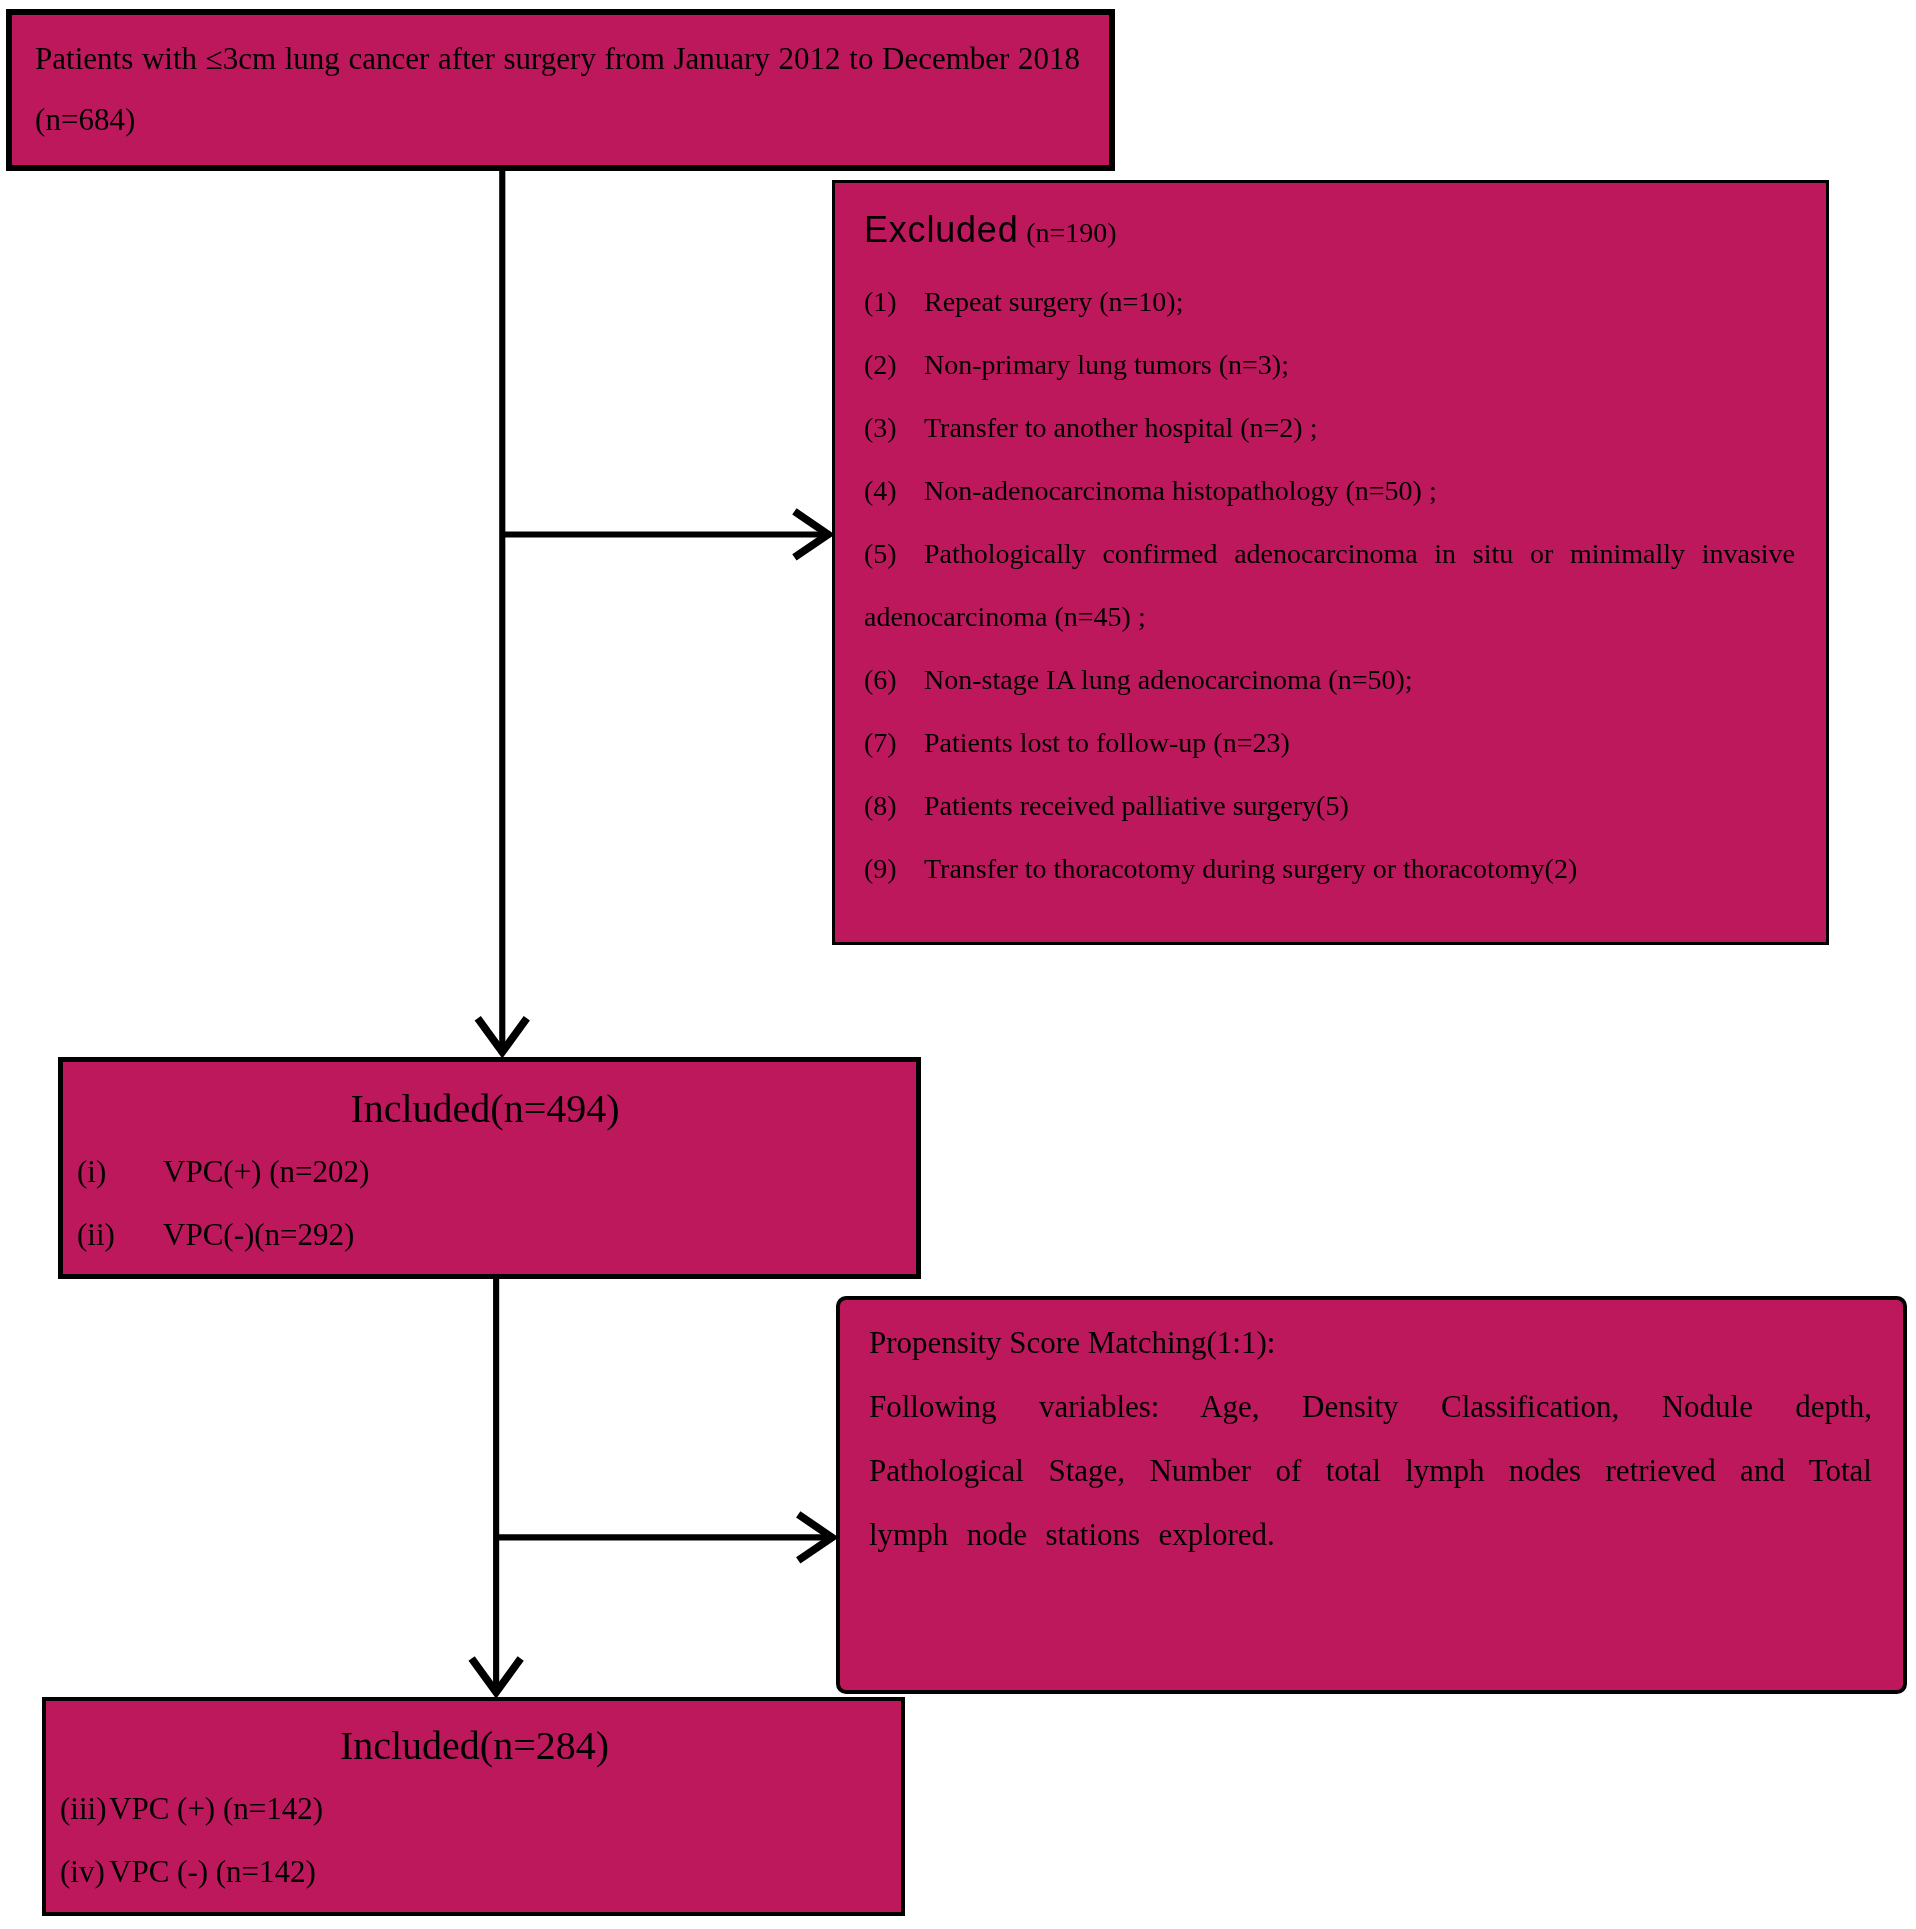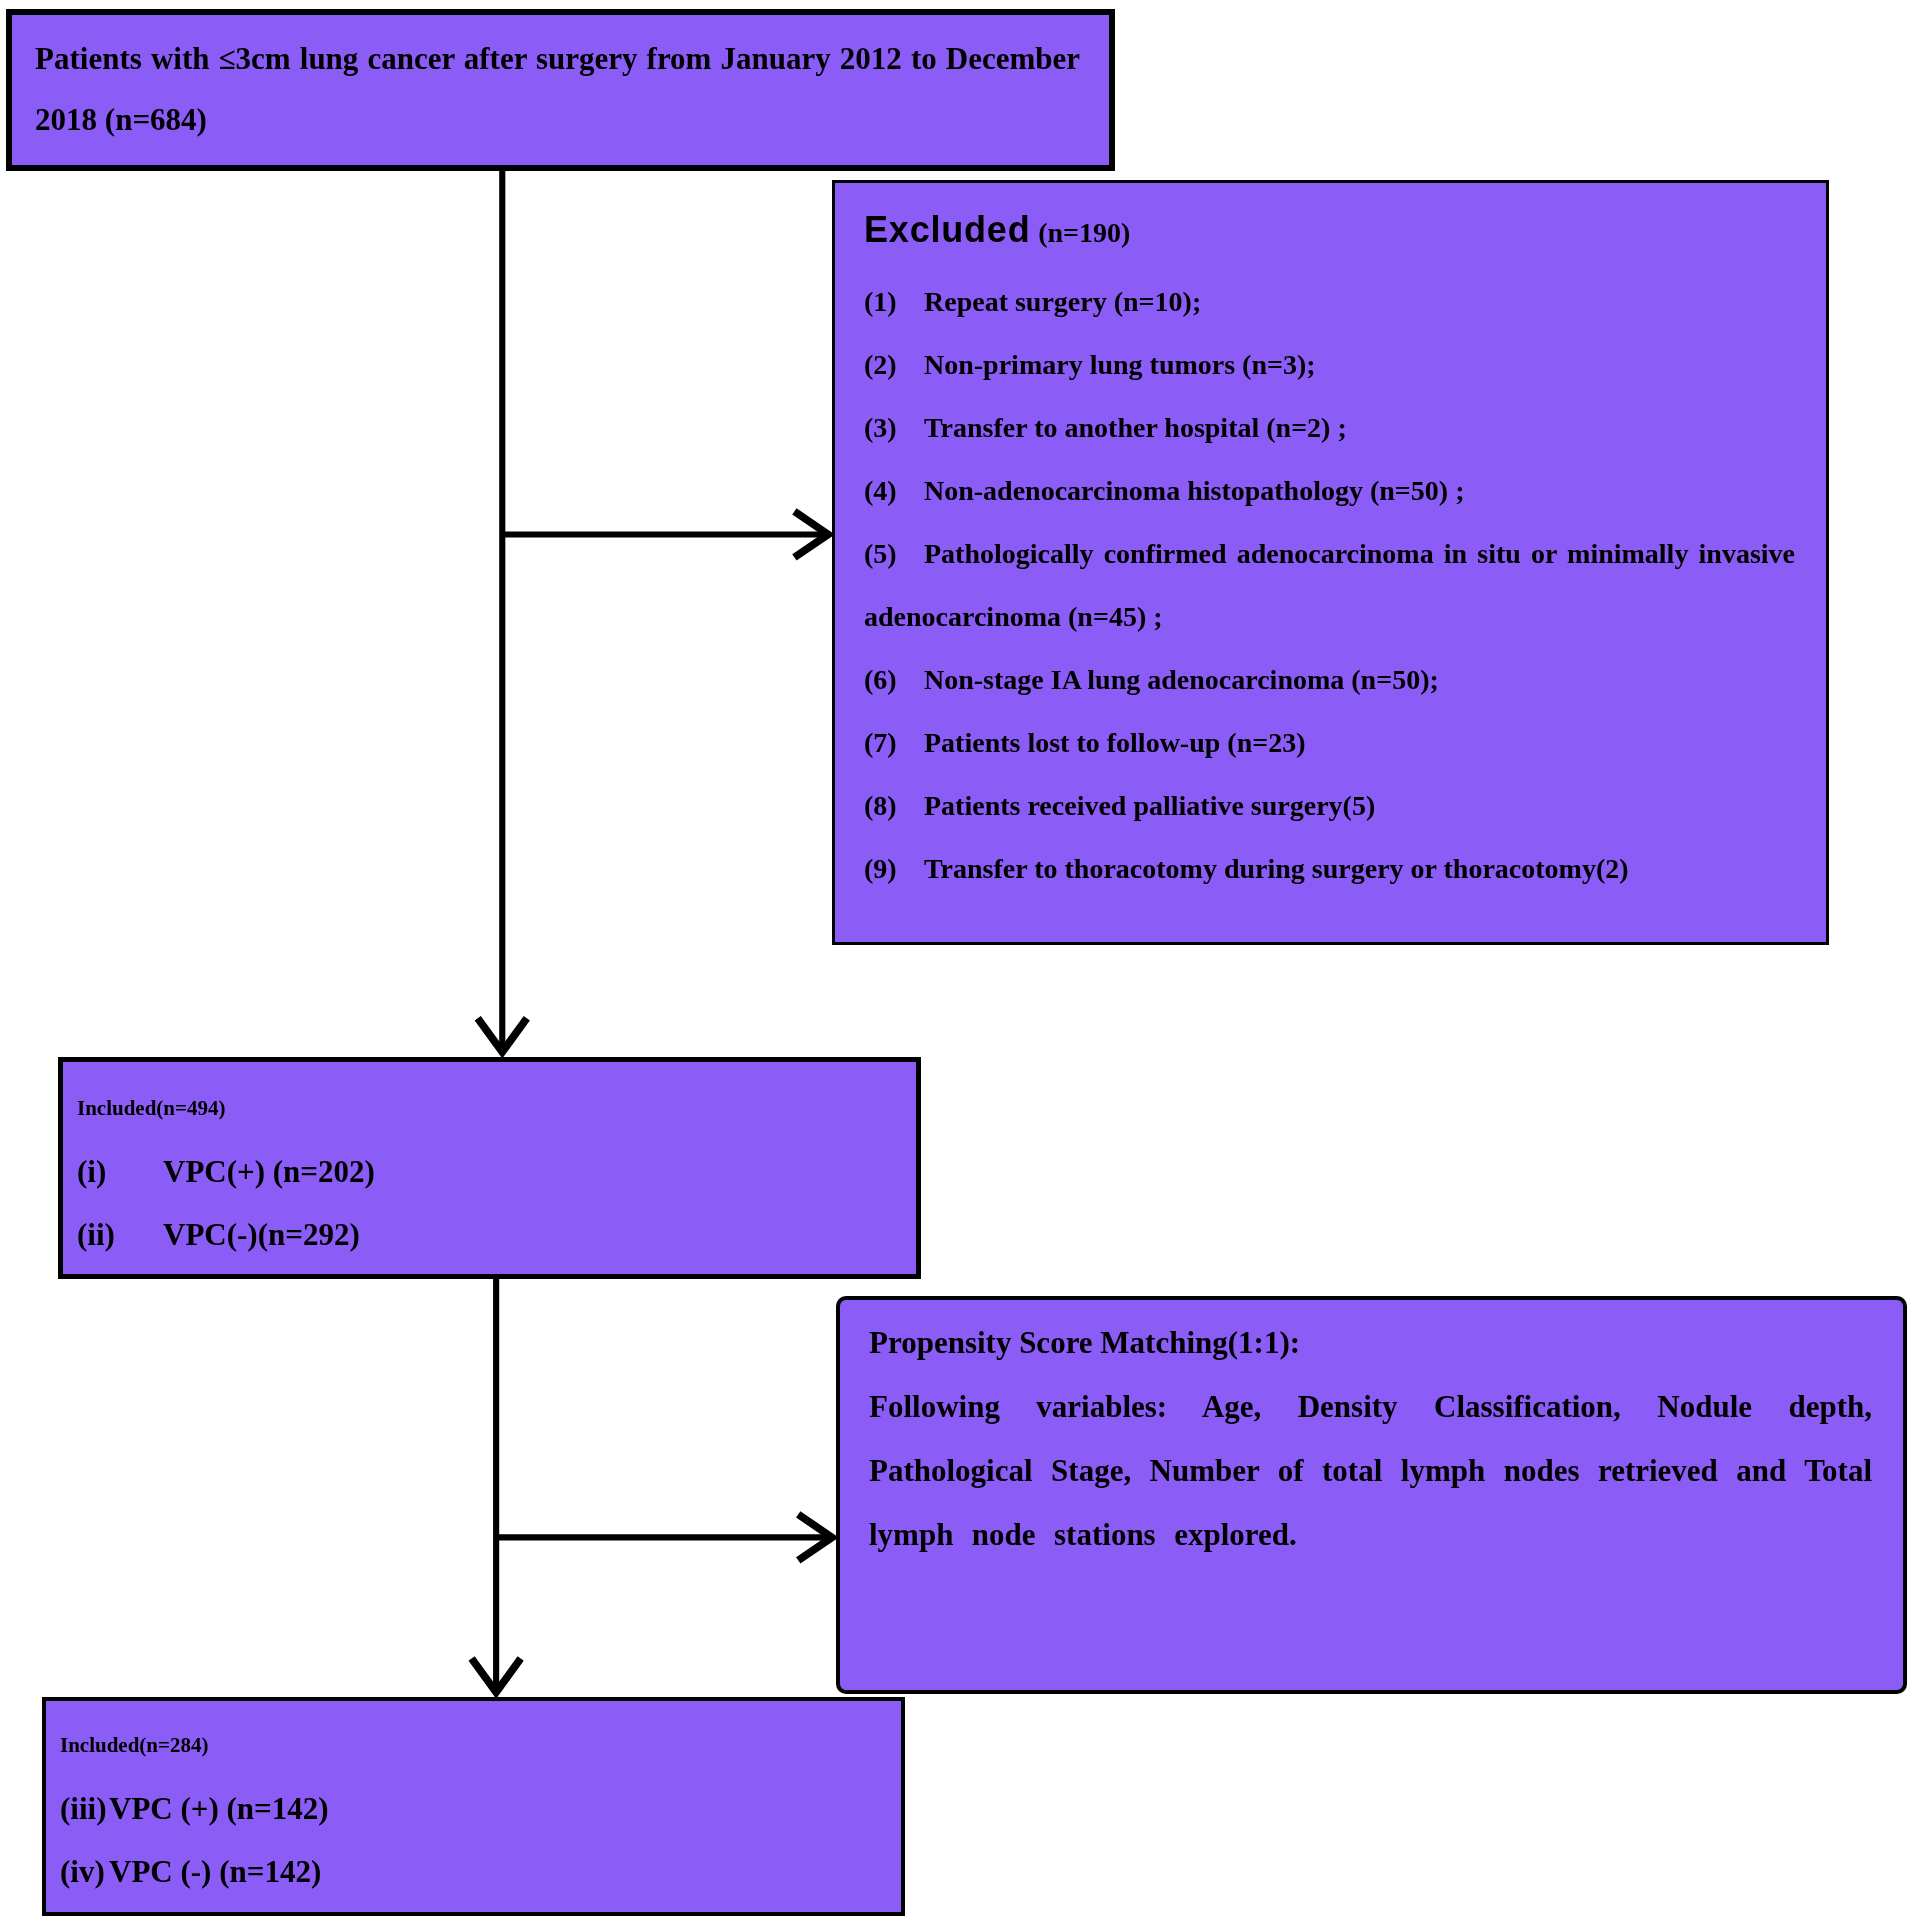--- a/index.html
+++ b/index.html
@@ -1,36 +1,36 @@
 <!DOCTYPE html>
 <html style="font-size:12.3px"><head>
 <meta charset="utf-8">
 <style>
   html, body { margin: 0; padding: 0; background: #ffffff; }
   body { width: 1917px; height: 1930px; position: relative; font-family: "Liberation Serif", "DejaVu Serif", serif; color: #000; }
   .canvas { position: absolute; left: 0; top: 0; width: 1917px; height: 1930px; background: #fff; }
   svg.connectors { position: absolute; left: 0; top: 0; width: 1917px; height: 1930px; }
 
-  .box { position: absolute; box-sizing: border-box; background: #8b5cf6; border: 4.6px solid #000; font-weight: bold; }
+  .box { position: absolute; box-sizing: border-box; background: #be185d; border: 4.6px solid #000; }
 
   
   .box-initial { left: 6.1px; top: 9.2px; width: 1109px; height: 162px; border-width: 6.1px; padding: 13px 29px 0 23px; }
   .box-initial p { margin: 0; font-size: 31px; line-height: 61px; text-align: justify; }
 
   
   .box-excluded { left: 832px; top: 180px; width: 997px; height: 765px; border-width: 3.8px; padding: 15.3px 31px 0 29px; }
   .ex-title { line-height: 63px; white-space: nowrap; }
   .ex-head { font-family: "Liberation Sans", "DejaVu Sans", sans-serif; font-size: 36px; letter-spacing: 0.8px; }
   .ex-count { font-size: 28px; margin-left: 7.7px; text-align: right; }
   .ex-item { font-size: 28px; line-height: 63px; text-align: justify; }
   .ex-num { display: inline-block; width: 60px; }
 
   
   .box-included1 { left: 58px; top: 1057px; width: 863px; height: 222px; border-width: 5.4px; padding: 15.3px 23px 0 14px; }
-  .inc-title { font-size: 21px; line-height: 63px; text-align: left; }
+  .inc-title { font-size: 40px; line-height: 63px; text-align: center; }
   .inc-item { font-size: 31px; line-height: 63px; }
   .inc-num { display: inline-block; width: 86px; }
 
   
   .box-psm { left: 836px; top: 1296px; width: 1071px; height: 398px; border-width: 4.6px; padding: 10.7px 31px 0 29px; border-radius: 10px; }
   .psm-line { font-size: 31px; line-height: 64px; }
   .psm-body { font-size: 31px; line-height: 64px; text-align: justify; word-spacing: 10.7px; }
 
   
   .box-included2 { left: 42px; top: 1697px; width: 863px; height: 219px; border-width: 4.6px; padding: 13px 12px 0 14px; }

